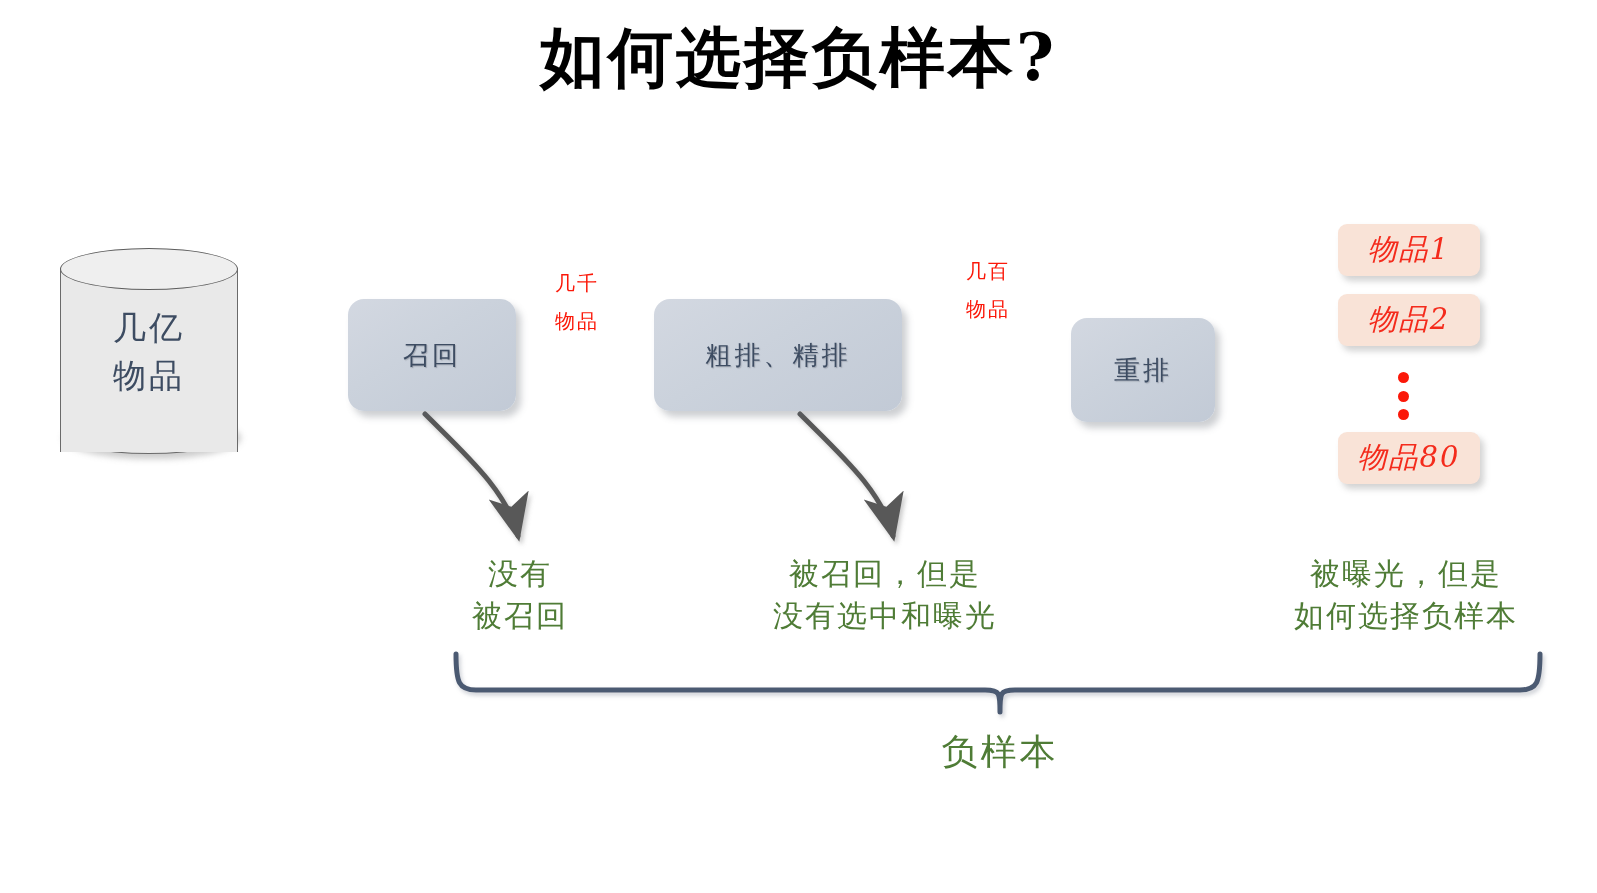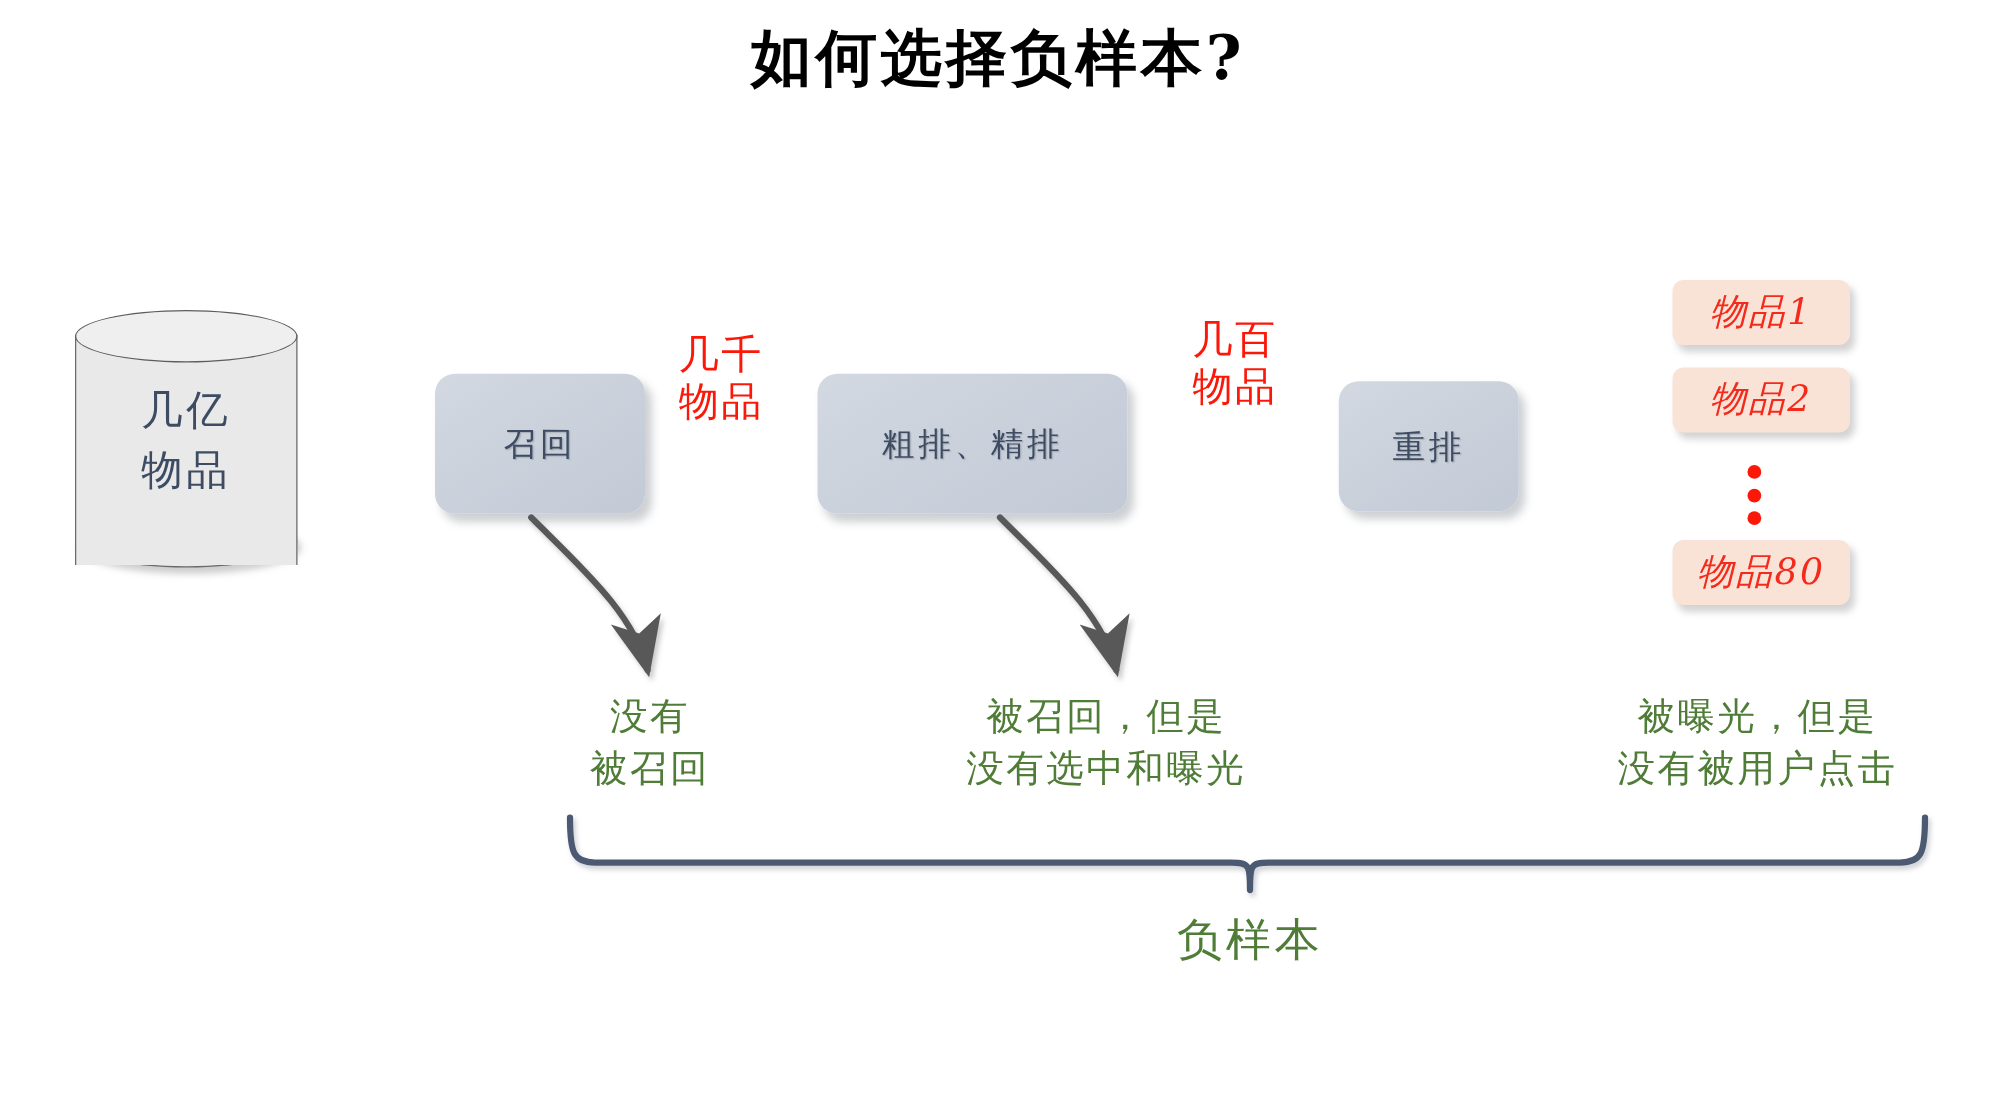--- a/index.html
+++ b/index.html
@@ -24,21 +24,21 @@
 
   
   .title {
     position: absolute;
     left: 0;
     top: 14px;
     width: 1597px;
     text-align: center;
     font-family: "DejaVu Serif", "Liberation Serif", serif;
     font-weight: bold;
-    font-size: 49px;
+    font-size: 65px;
     letter-spacing: 3px;
     color: #000000;
     white-space: nowrap;
   }
 
   
   #vec {
     position: absolute;
     left: 0; top: 0;
     width: 1597px;
@@ -57,21 +57,21 @@
     justify-content: center;
     color: #3d4c62;
     font-family: "DejaVu Serif", "Liberation Serif", serif;
     font-size: 26px;
     letter-spacing: 3px;
     white-space: nowrap;
     text-shadow: 1px 1px 1px rgba(120,125,135,0.45);
   }
   #box-recall   { left: 348px; top: 299px; width: 168px; height: 112px; }
   #box-rank     { left: 654px; top: 299px; width: 248px; height: 112px; }
-  #box-rerank   { left: 1071px; top: 305px; width: 144px; height: 104px; }
+  #box-rerank   { left: 1071px; top: 318px; width: 144px; height: 104px; }
 
   
   #cylinder {
     position: absolute;
     left: 60px;
     top: 248px;
     width: 180px;
     height: 226px;
     padding-left: 24px;
   }
@@ -118,21 +118,21 @@
     letter-spacing: 3px;
     z-index: 3;
   }
   #cylinder .cyl-label span { display: block; }
 
   
   .flow-label {
     position: absolute;
     color: #fb1809;
     font-family: "DejaVu Serif", "Liberation Serif", serif;
-    font-size: 32px;
+    font-size: 20px;
     line-height: 38px;
     letter-spacing: 2px;
     text-align: center;
     white-space: nowrap;
   }
   .flow-label span { display: block; }
   #flow-1 { left: 512px; top: 264px; width: 130px; }
   #flow-2 { left: 923px; top: 252px; width: 130px; }
 
   
@@ -286,18 +286,18 @@
   <div class="note" id="note-1">
     <span>没有</span>
     <span>被召回</span>
   </div>
   <div class="note" id="note-2">
     <span>被召回，但是</span>
     <span>没有选中和曝光</span>
   </div>
   <div class="note" id="note-3">
     <span>被曝光，但是</span>
-    <span>没有被用户点击</span>
+    <span>如何选择负样本</span>
   </div>
 
   <div id="brace-label">负样本</div>
 
 </div>
 
 </body></html>

